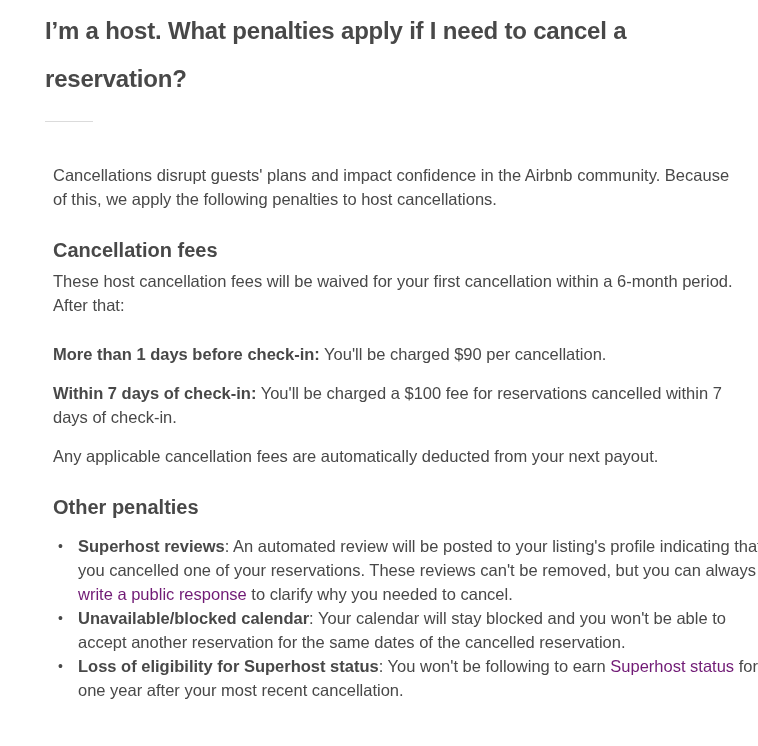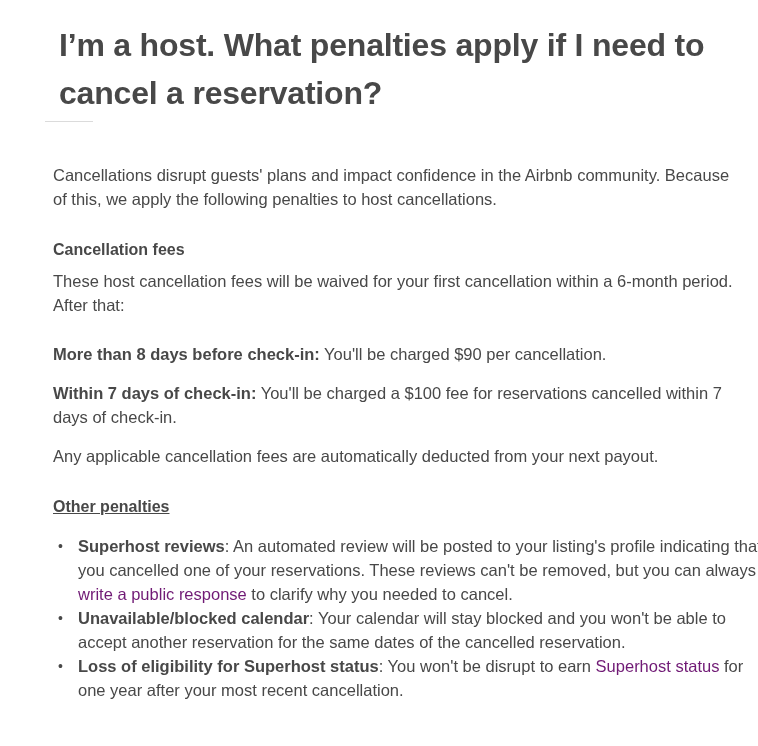--- a/index.html
+++ b/index.html
@@ -3,31 +3,31 @@
   <meta charset="utf-8">
   <style>
     html, body { margin: 0; padding: 0; background: #ffffff; }
     body {
       width: 758px; height: 746px; overflow: hidden;
       font-family: "Liberation Sans", "DejaVu Sans", sans-serif;
       color: #484848;
     }
     .article { position: absolute; left: 45px; top: 0; width: 690px; }
     .title {
-      margin: 14px; position: absolute; top: 7px; left: 0; width: 690px;
-      font-size: 32px; line-height: 48px; font-weight: bold; color: #484848;
+      margin: 0; position: absolute; top: 7px; left: 0; width: 690px;
+      font-size: 24px; line-height: 48px; font-weight: bold; color: #484848;
       letter-spacing: -0.2px;
     }
     .divider {
       position: absolute; top: 121px; left: 0; width: 48px; height: 0;
       border-top: 1px solid #dbdbdb;
     }
     p, h2, ul { margin: 8px; }
     .p { position: absolute; left: 0; width: 690px; font-size: 16.5px; line-height: 24px; color: #484848; }
-    .h2 { position: absolute; left: 0; font-size: 16px; line-height: 28px; font-weight: bold; color: #484848; }
+    .h2 { position: absolute; left: 0; font-size: 20px; line-height: 28px; font-weight: bold; color: #484848; }
     b { font-weight: bold; color: #484848; }
     a.link { color: #701a75; text-decoration: none; }
     ul.penalties {
       position: absolute; left: 0; top: 526px; width: 690px;
       padding-left: 25px; list-style: none;
       font-size: 16.5px; line-height: 24px; color: #484848;
     }
     ul.penalties li { position: relative; }
     ul.penalties li .bullet {
       position: absolute; left: -20px; top: 0; font-size: 14px;
@@ -40,38 +40,38 @@
   <h1 class="title">I’m a host. What penalties apply if I need to cancel a reservation?</h1>
   <div class="divider"></div>
 
   <p class="p" style="top:155px;">Cancellations disrupt guests' plans and impact confidence in the Airbnb community. Because of this, we apply the following penalties to host cancellations.</p>
 
   <h2 class="h2" style="top:228px;">Cancellation fees</h2>
 
   <p class="p" style="top:261px;">These host cancellation fees will be waived for your first cancellation within a 6-month period. After that:</p>
 
   <p class="p" style="top:334px;">
-    <b>More than 8 days before check-in:</b><span> You'll be charged $90 per cancellation.</span>
+    <b>More than 1 days before check-in:</b><span> You'll be charged $90 per cancellation.</span>
   </p>
 
   <p class="p" style="top:373px;">
     <b>Within 7 days of check-in:</b><span> You'll be charged a $100 fee for reservations cancelled within 7 days of check-in.</span>
   </p>
 
   <p class="p" style="top:436px;">Any applicable cancellation fees are automatically deducted from your next payout.</p>
 
-  <h2 class="h2" style="top:485px;text-decoration:underline;">Other penalties</h2>
+  <h2 class="h2" style="top:485px;">Other penalties</h2>
 
   <ul class="penalties">
     <li>
       <span class="bullet">•</span>
       <b>Superhost reviews</b><span>: An automated review will be posted to your listing's profile indicating that you cancelled one of your reservations. These reviews can't be removed, but you can always </span><a class="link" href="#">write a public response</a><span> to clarify why you needed to cancel.</span>
     </li>
     <li>
       <span class="bullet">•</span>
       <b>Unavailable/blocked calendar</b><span>: Your calendar will stay blocked and you won't be able to accept another reservation for the same dates of the cancelled reservation.</span>
     </li>
     <li>
       <span class="bullet">•</span>
-      <b>Loss of eligibility for Superhost status</b><span>: You won't be disrupt to earn </span><a class="link" href="#">Superhost status</a><span> for one year after your most recent cancellation.</span>
+      <b>Loss of eligibility for Superhost status</b><span>: You won't be following to earn </span><a class="link" href="#">Superhost status</a><span> for one year after your most recent cancellation.</span>
     </li>
   </ul>
 </div>
 
 </body></html>

